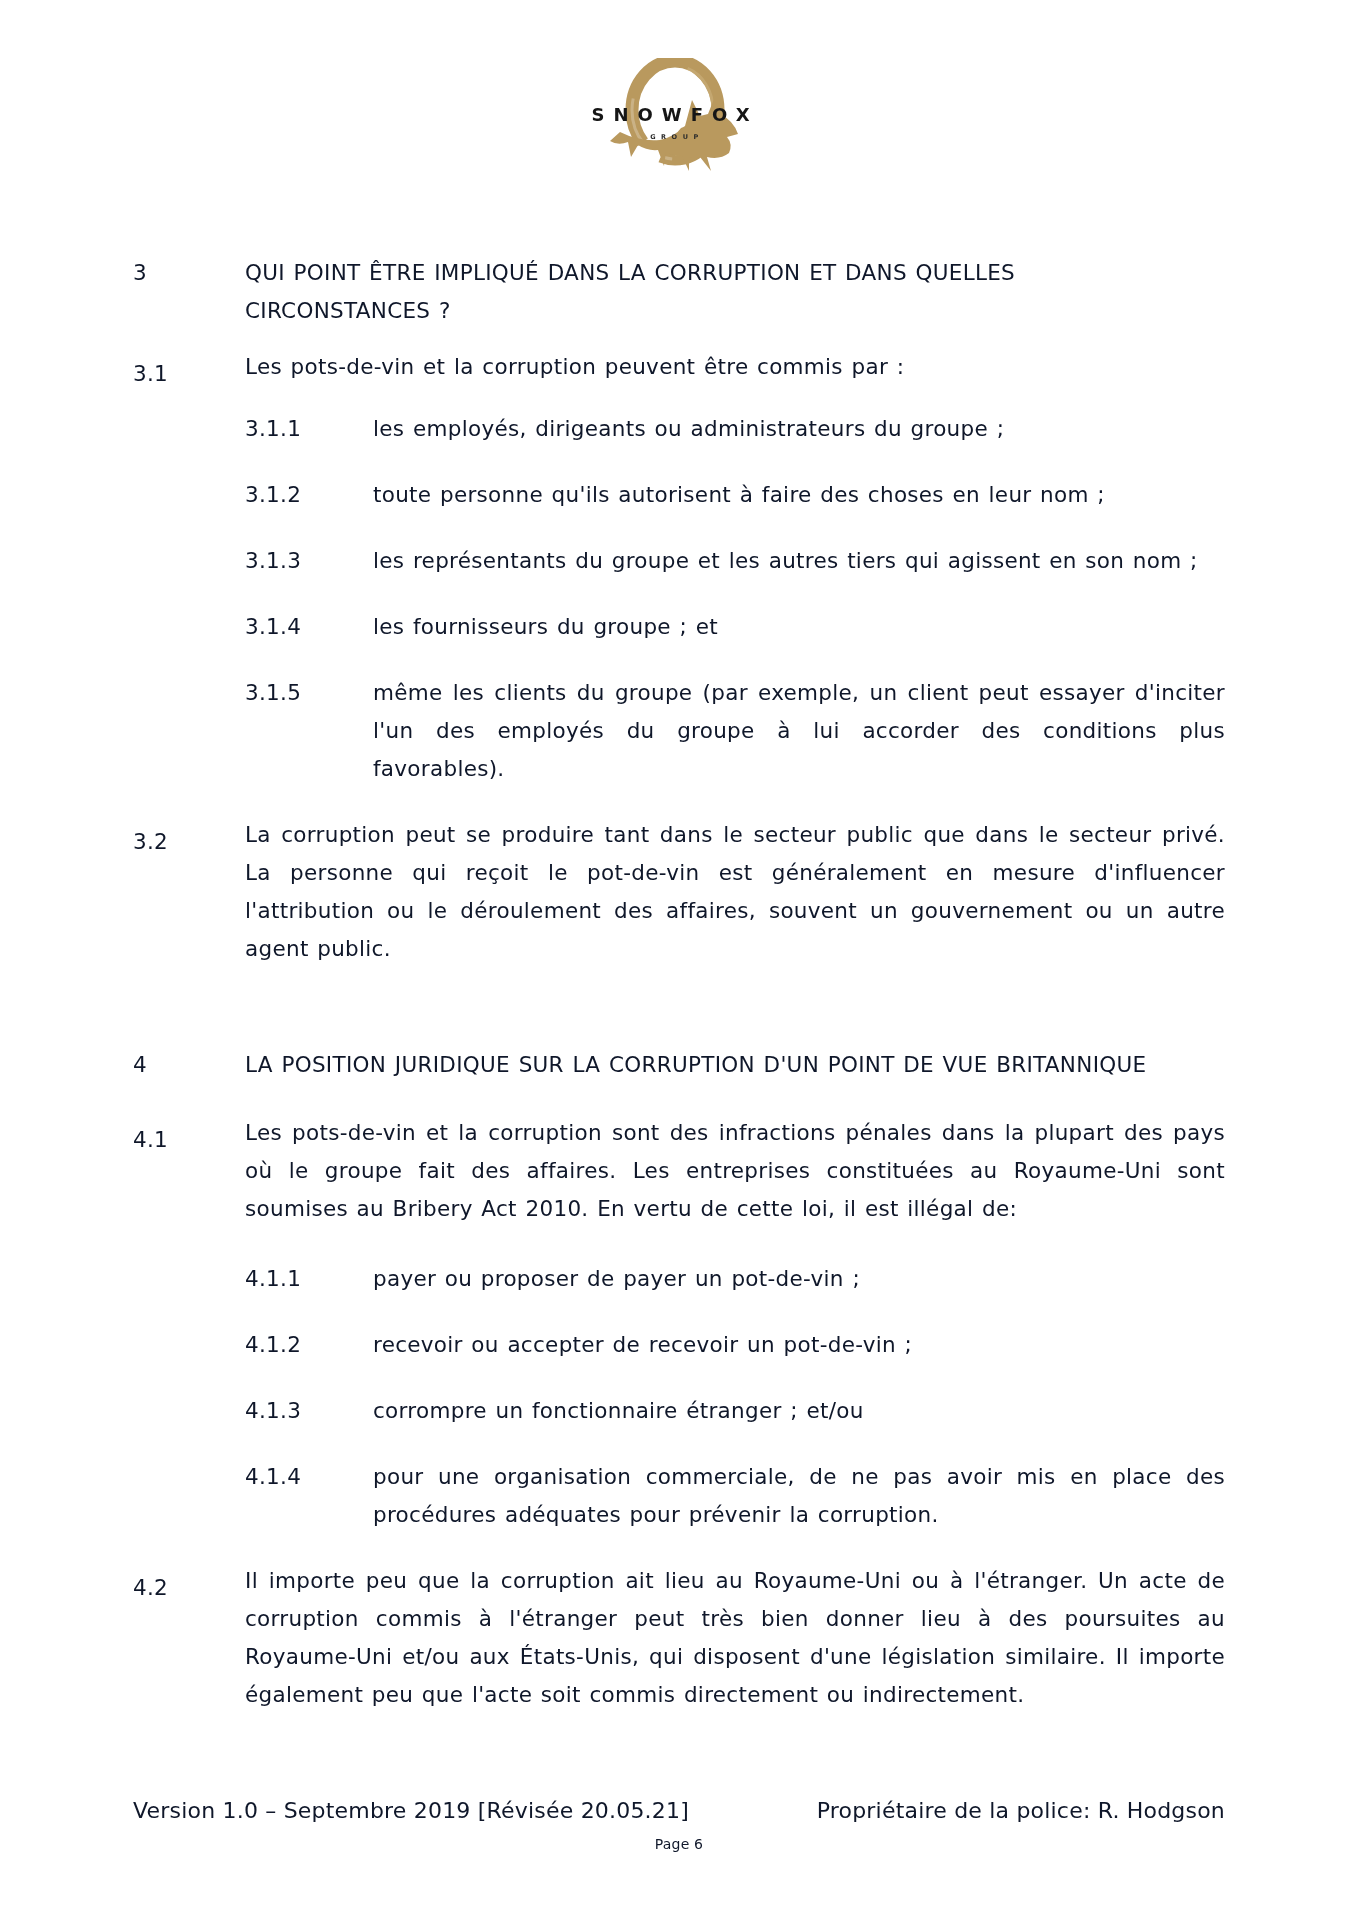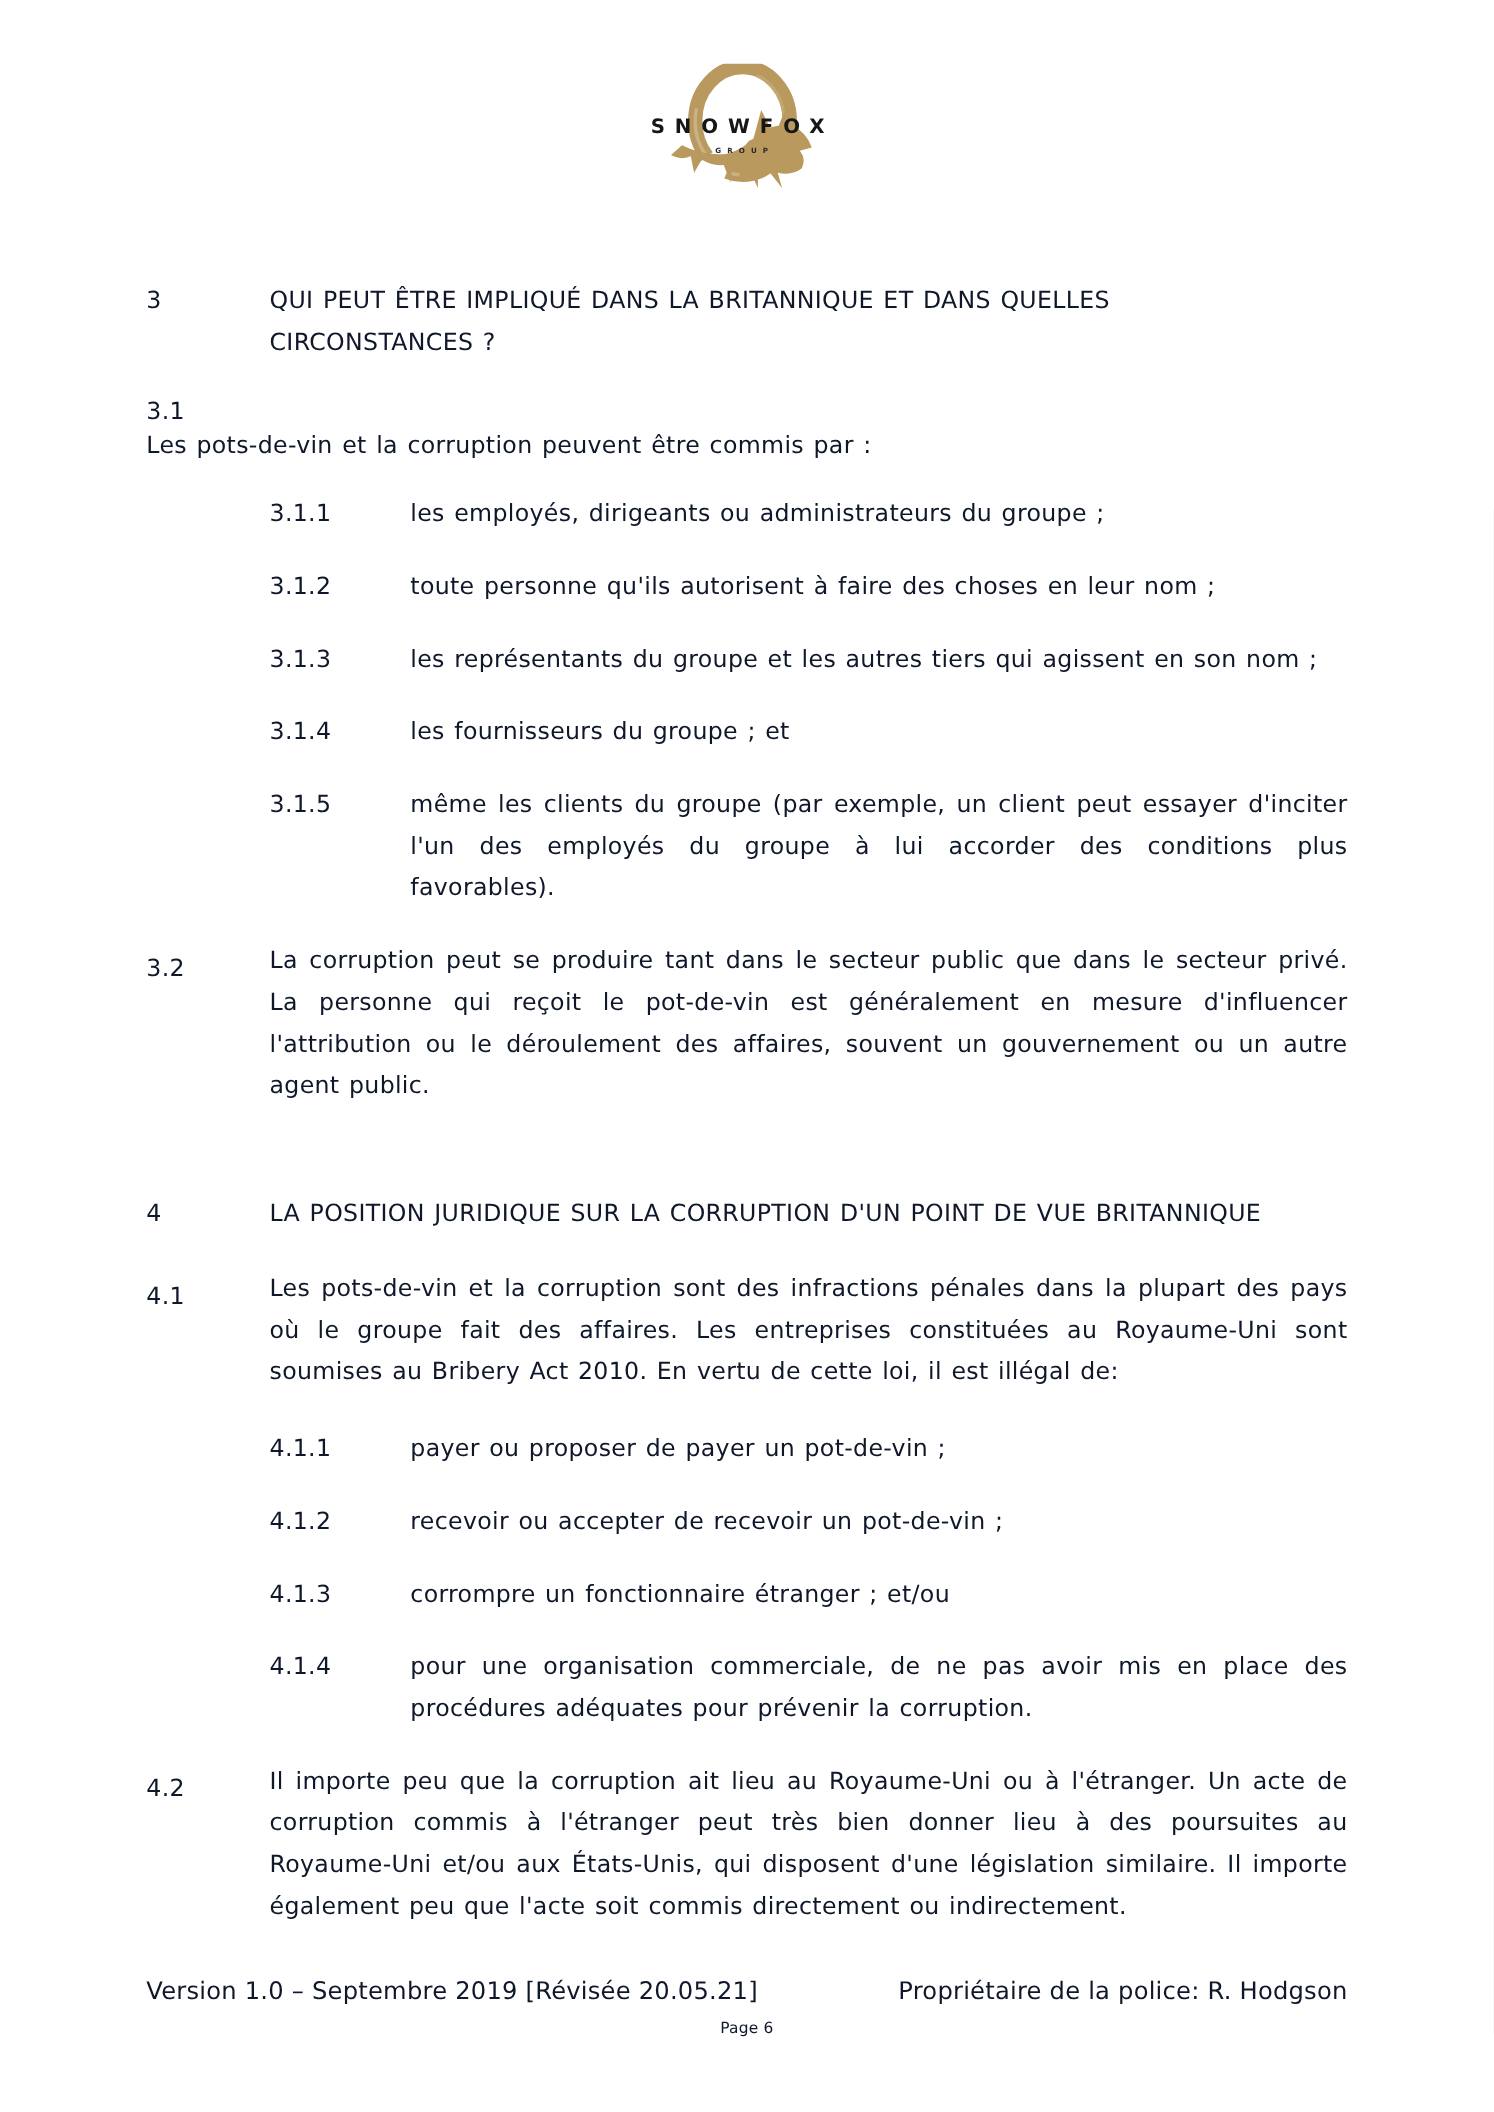--- a/index.html
+++ b/index.html
@@ -27,21 +27,21 @@
   .just { text-align:justify; }
 
   .sub-row { display:flex; margin-left:112px;gap:43px; }
   .subnum { width:85px; flex:none; }
   .subbody { flex:1; }
 
   .h3-row { margin-bottom:18px; }
   .h3-row .bodytxt { max-width:880px; }
   .h4-row { margin-bottom:30px; }
   .h4-row .bodytxt { white-space:nowrap; }
-  .mb24 { margin-bottom:24px;flex-direction:column; }
+  .mb24 { margin-bottom:24px; }
   .mb28 { margin-bottom:28px; }
   .mb32 { margin-bottom:32px; }
   .mb78 { margin-bottom:78px; }
 
   .footer {
     position:absolute; top:1800px; left:133px; width:1092px;
     display:flex; justify-content:space-between;
     font-size:22px; line-height:22px; letter-spacing:0.2px;
   }
   .page-num {
@@ -67,21 +67,21 @@
                  L121 113 L110 99 Q104 100 99 99 L99 113 L92 98
                  Q83 98 76 94 L74 108 L68 92 Q57 93 48 87 L41 99 L38 84
                  Q28 88 20 83 L30 74 Q50 84 70 82 Q86 78 91 70 Q94 69 95 68 Z"></path>
         <text x="85" y="63" text-anchor="middle" font-size="18" font-weight="600" letter-spacing="9" fill="#161616">SNOWFOX</text>
         <text x="87" y="81" text-anchor="middle" font-size="6.5" font-weight="600" letter-spacing="5.5" fill="#2b2b2b">GROUP</text>
       </svg>
     </div>
 
     <div class="row h3-row">
       <div class="num">3</div>
-      <div class="bodytxt">QUI PEUT ÊTRE IMPLIQUÉ DANS LA BRITANNIQUE ET DANS QUELLES CIRCONSTANCES ?</div>
+      <div class="bodytxt">QUI POINT ÊTRE IMPLIQUÉ DANS LA CORRUPTION ET DANS QUELLES CIRCONSTANCES ?</div>
     </div>
 
     <div class="row mb24">
       <div class="num numdown">3.1</div>
       <div class="bodytxt">Les pots-de-vin et la corruption peuvent être commis par :</div>
     </div>
 
     <div class="sub-row mb28">
       <div class="subnum">3.1.1</div>
       <div class="subbody">les employés, dirigeants ou administrateurs du groupe ;</div>

